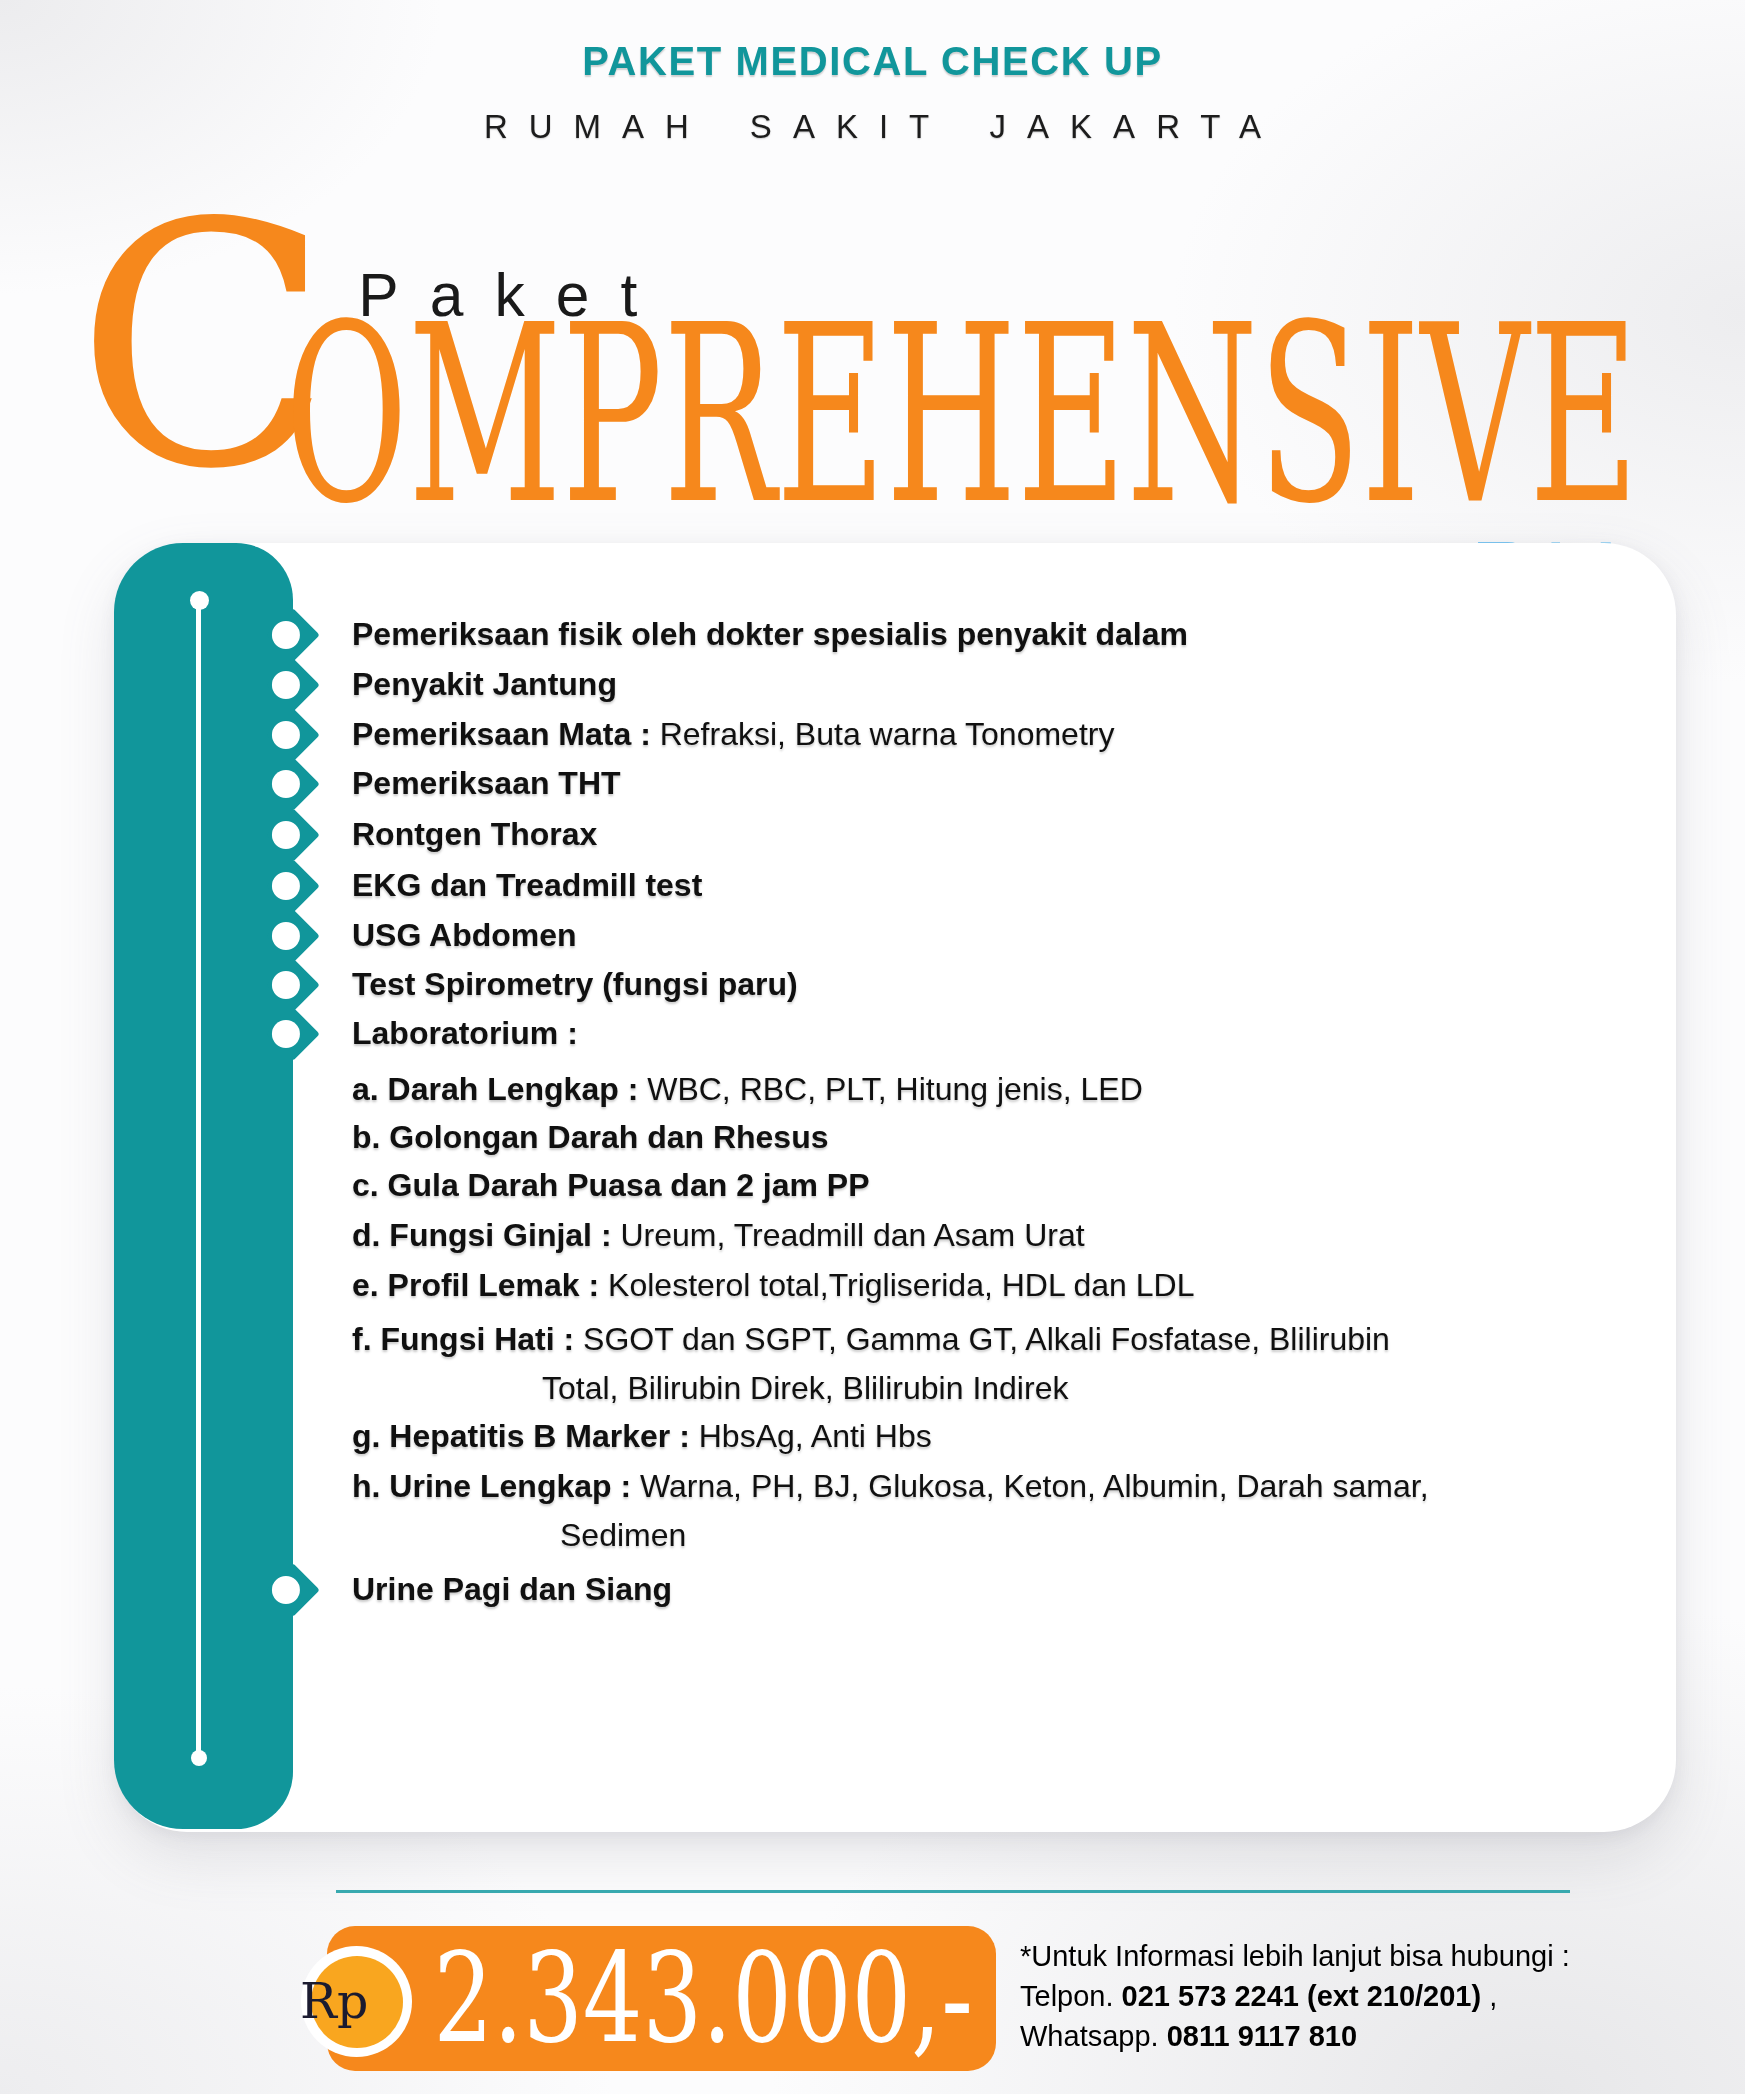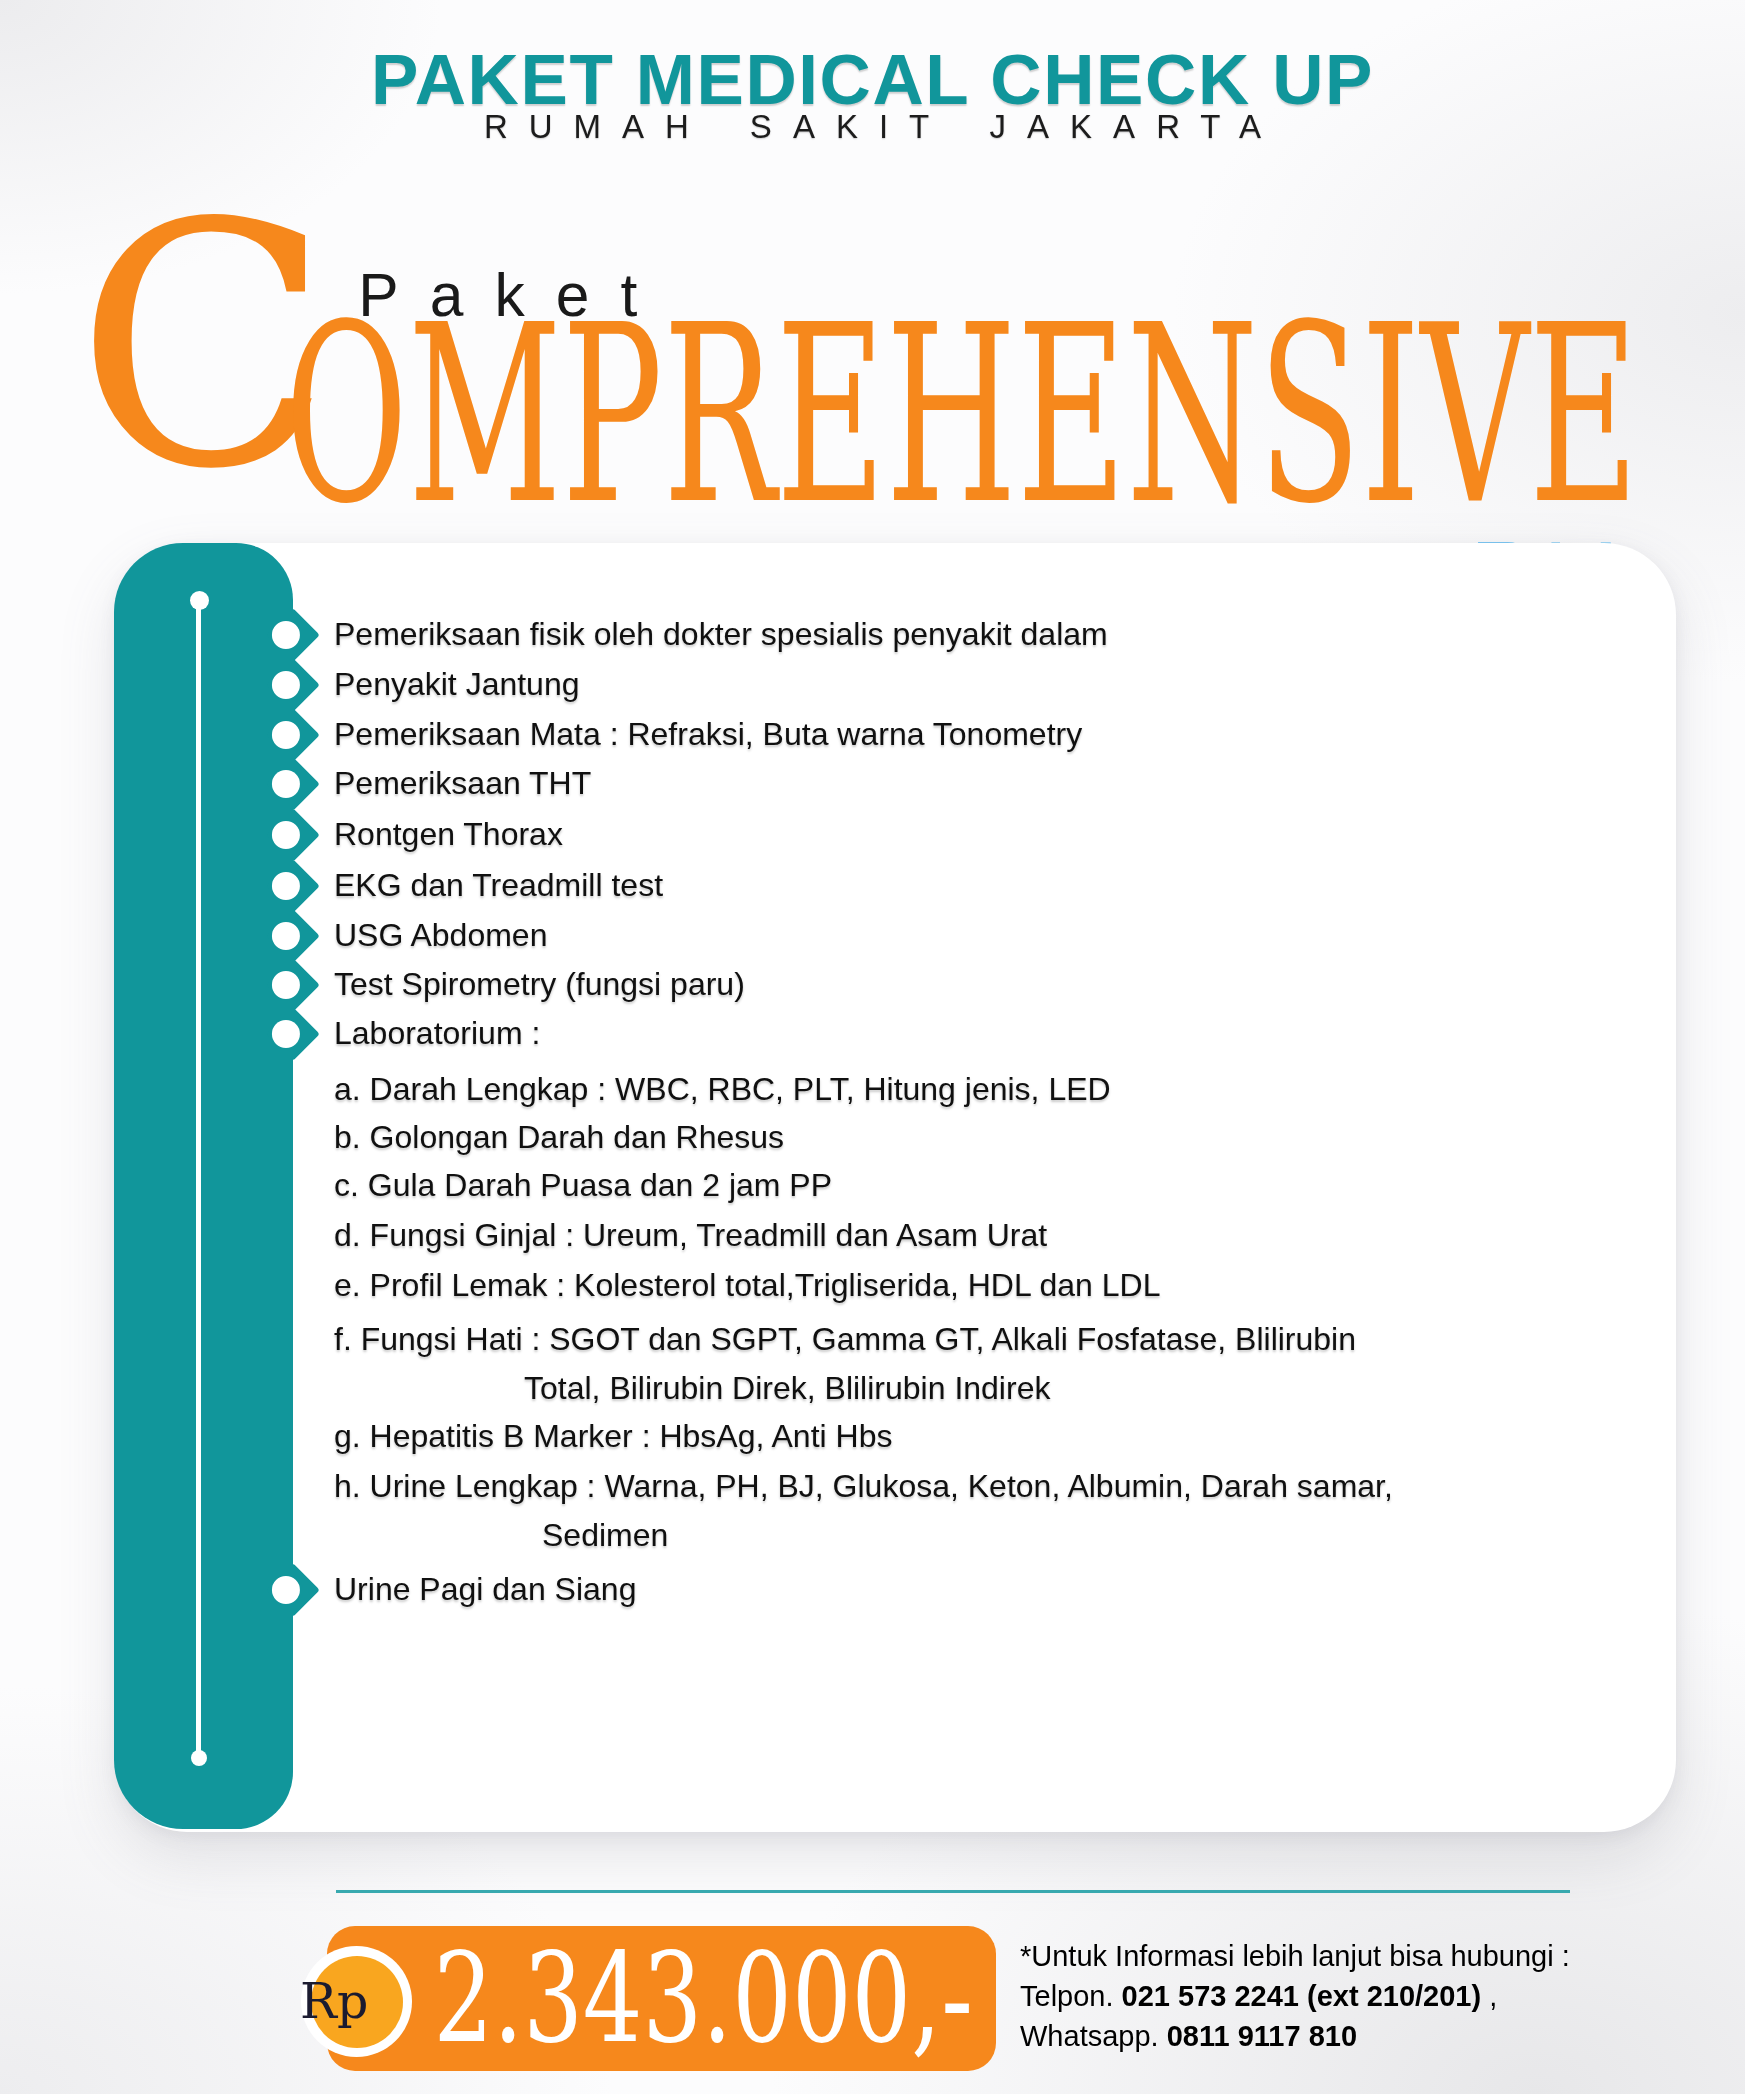--- a/index.html
+++ b/index.html
@@ -11,21 +11,21 @@
       radial-gradient(1146px 736px at 100% 15%, #ededef 0%, rgba(237,237,239,0) 50%),
       radial-gradient(1391px 900px at 88% 100%, #e7e7e9 0%, rgba(231,231,233,0) 55%),
       radial-gradient(1227px 818px at 0% 100%, #ededef 0%, rgba(237,237,239,0) 50%),
       #fcfcfd;
   }
   .page{position:absolute;inset:0;width:1745px;height:2095px;}
 
   
   .hdr-title{
     position:absolute;top:39px;left:0;width:100%;text-align:center;
-    font-size:71px;font-weight:bold;letter-spacing:1.6px;
+    font-size:40px;font-weight:bold;letter-spacing:1.6px;
     color:var(--teal,#11969B);
     text-shadow:0 1.6px 1.6px rgba(0,0,0,.18);
   }
   .hdr-sub{
     position:absolute;top:108px;left:0;width:100%;text-align:center;
     font-size:33px;color:#1c1c1c;letter-spacing:21px;text-indent:21px;word-spacing:9.8px;
     text-shadow:0 0.8px 1.6px rgba(0,0,0,.2);
   }
 
   
@@ -54,21 +54,21 @@
     content:"";position:absolute;left:0px;top:9.8px;width:28px;height:28px;
     background:#fff;border-radius:50%;
   }
 
   
   .row{
     position:absolute;left:334px;height:49px;line-height:49px;
     font-size:32px;color:#101010;white-space:nowrap;
     text-shadow:0 1.6px 2.5px rgba(0,0,0,.22);
   }
-  .row b{font-weight:normal;}
+  .row b{font-weight:bold;margin-left:18px;}
 
   
   .divider{position:absolute;left:336px;top:1890px;width:1234px;height:3.3px;background:var(--divider,#38A9AF);}
   .price-box{
     position:absolute;left:327px;top:1926px;width:669px;height:145px;
     background:var(--orange,#F6881C);border-radius:28px;
   }
   .rp-ring{position:absolute;left:301px;top:1946px;width:111px;height:111px;background:#fff;border-radius:50%;}
   .rp-coin{position:absolute;left:311px;top:1956px;width:92px;height:92px;background:var(--gold,#F9A61F);border-radius:50%;}
   .rp-label{

